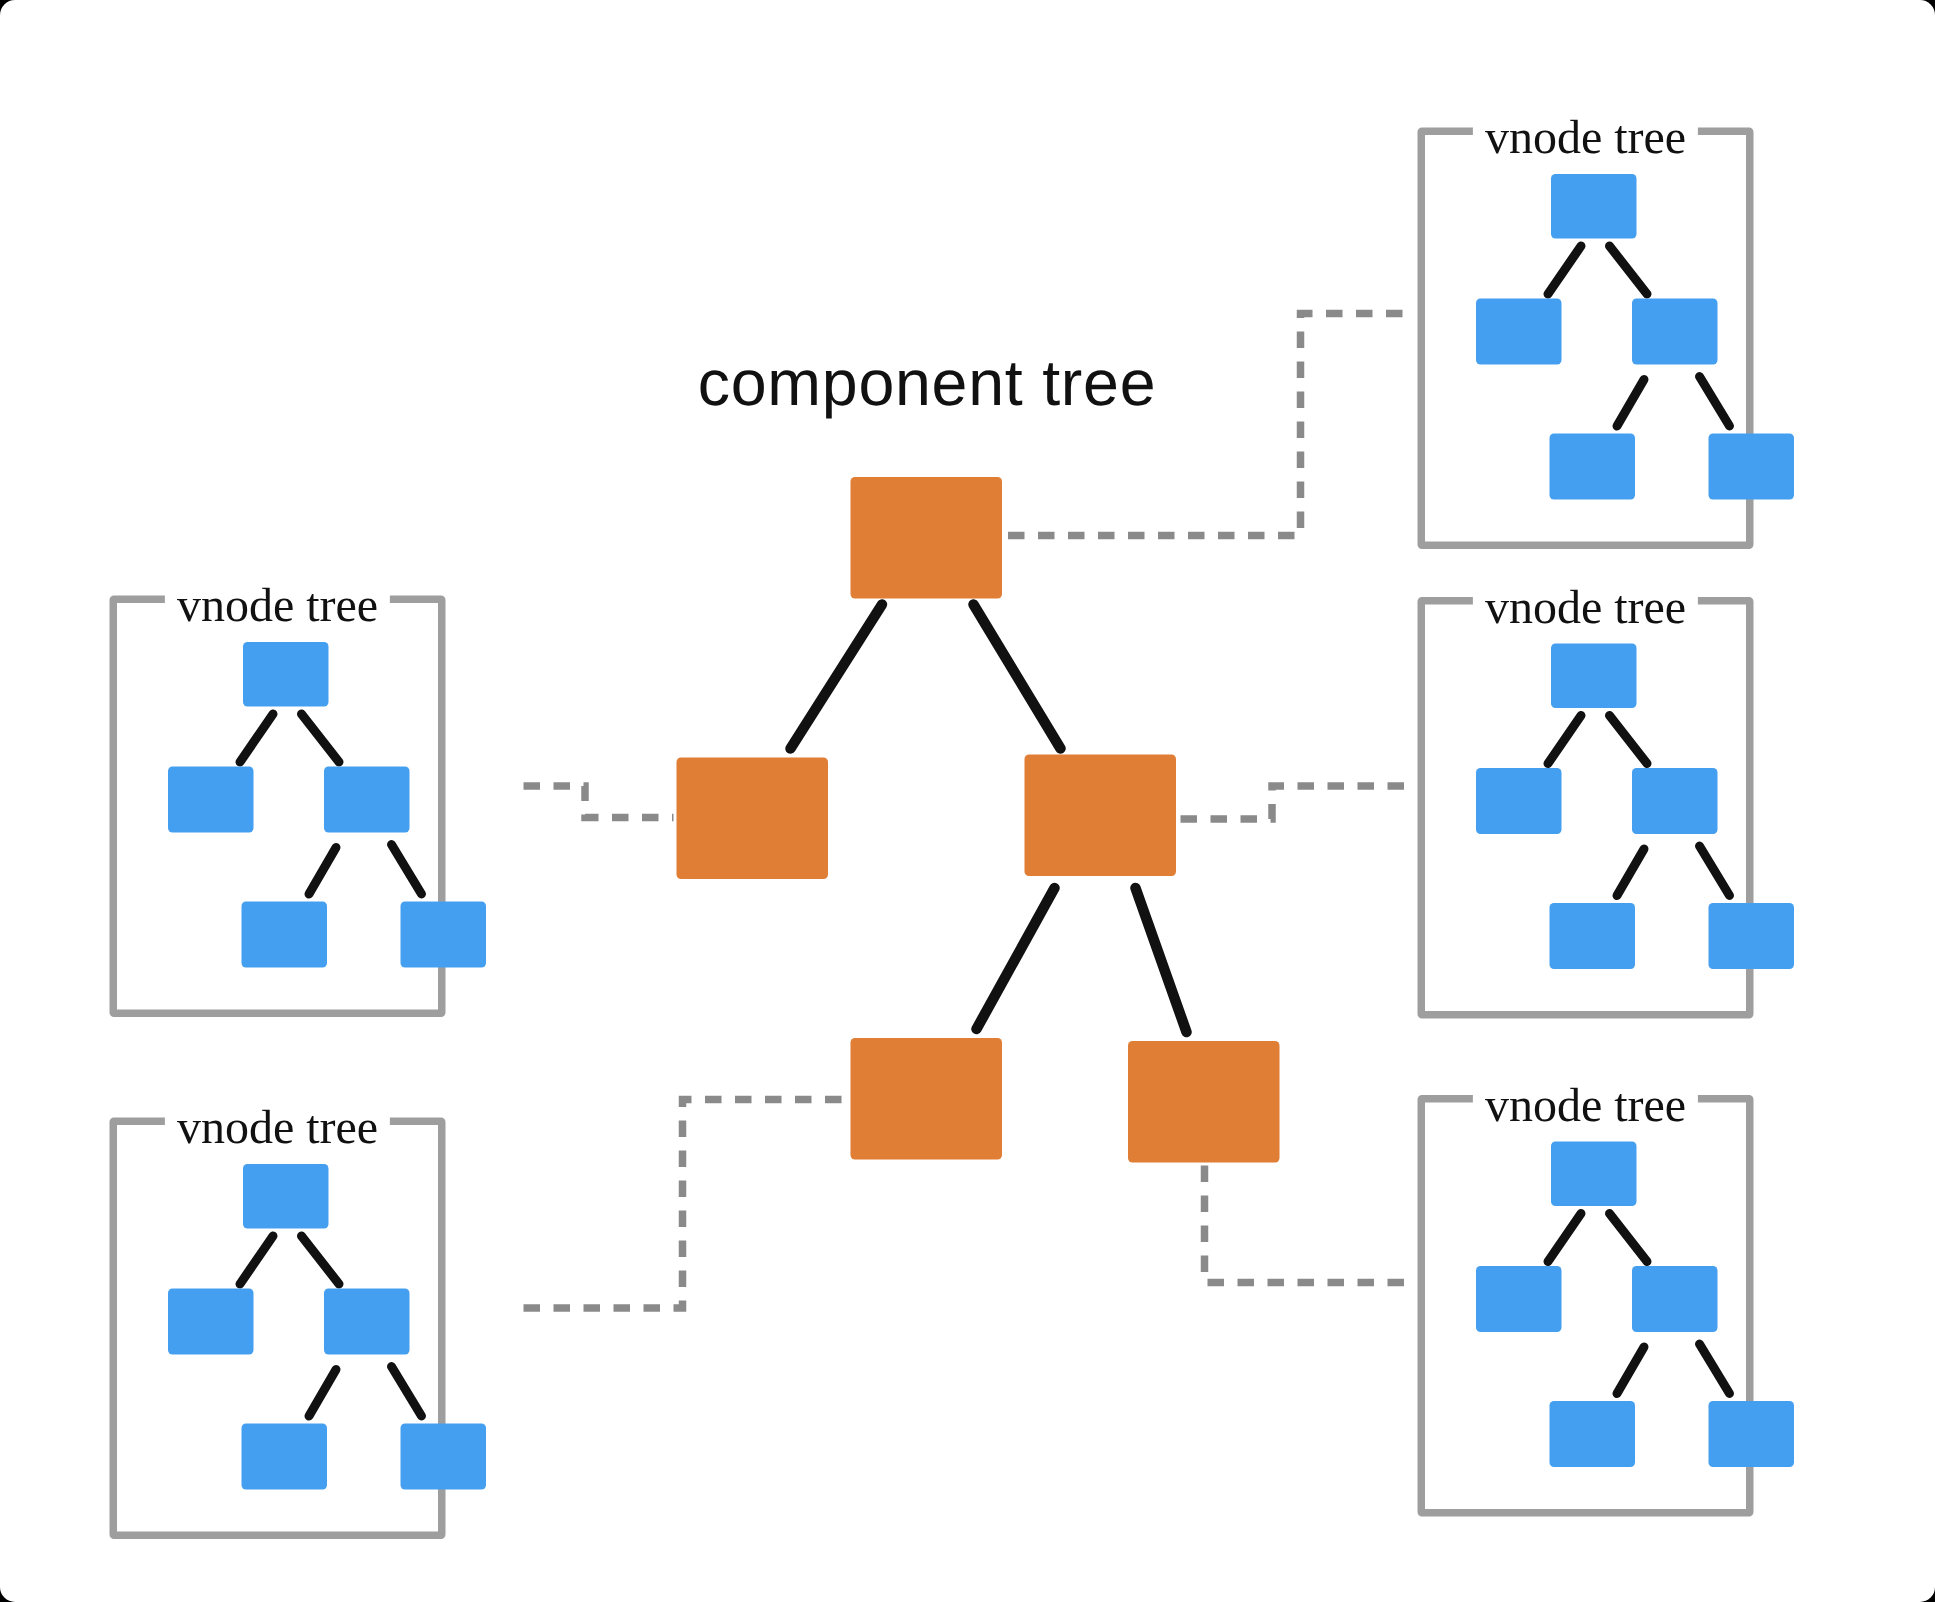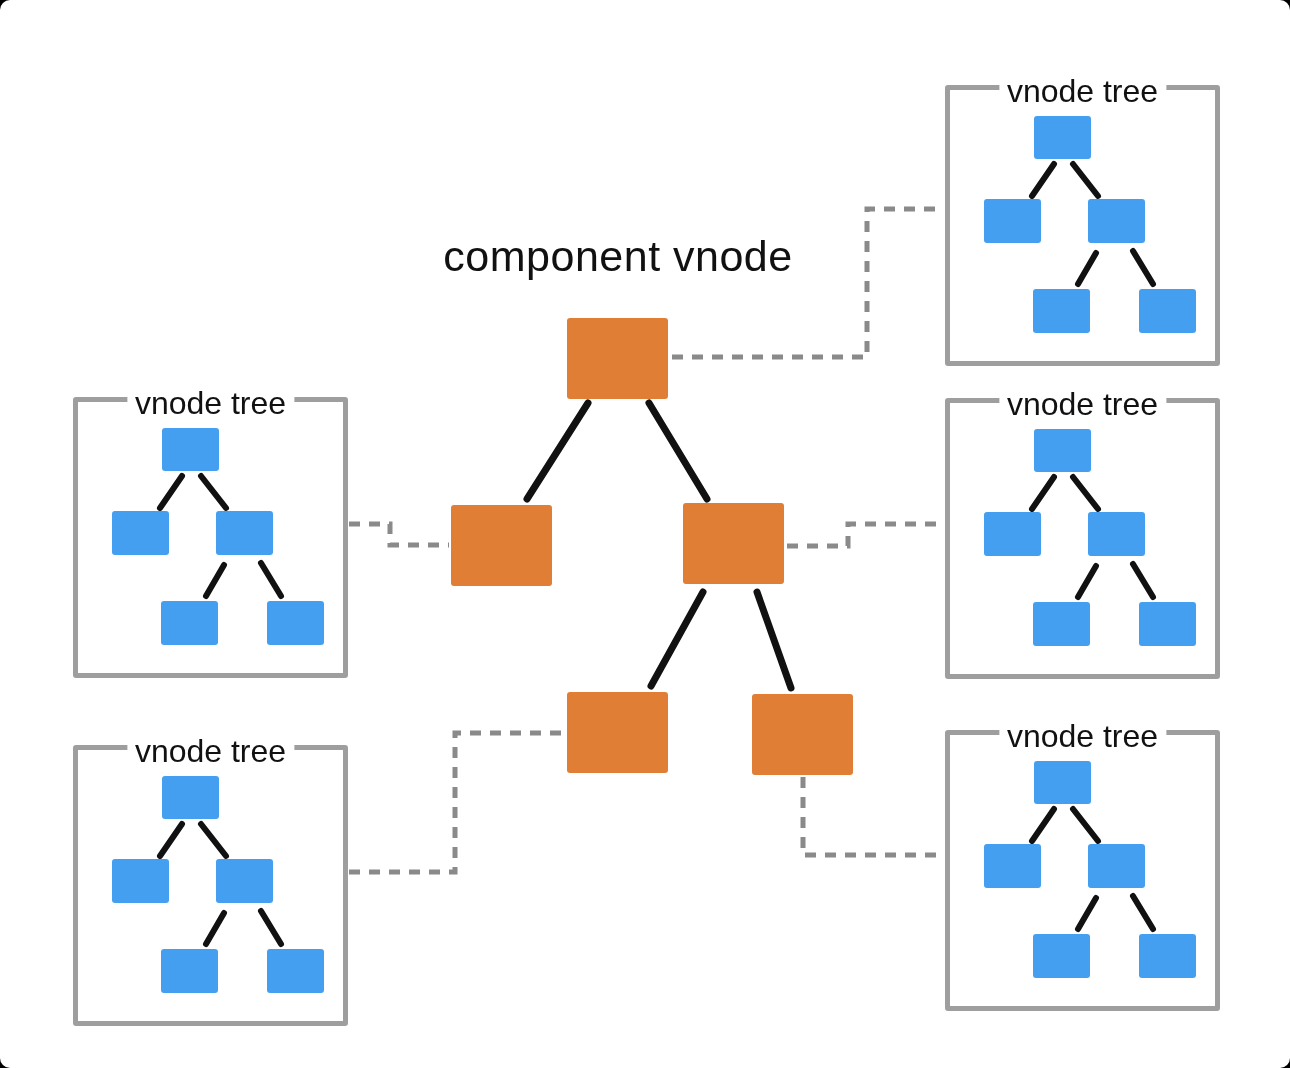--- a/index.html
+++ b/index.html
@@ -57,24 +57,25 @@
     background:var(--component_fill);
     border-radius:3px;
   }
   .cnode.root{left:567px;top:318px;}
   .cnode.child-left{left:451px;top:505px;}
   .cnode.child-right{left:683px;top:503px;}
   .cnode.grandchild-left{left:567px;top:692px;}
   .cnode.grandchild-right{left:752px;top:694px;}
   .panel{
     position:absolute;
-    width:275px;height:281px;
+    width:224px;height:281px;
     border:5px solid var(--panel_border);
     border-radius:3px;
     background:var(--canvas_bg);
+    font-family:Liberation Serif, serif;
   }
   .panel.top-right{left:945px;top:85px;}
   .panel.middle-right{left:945px;top:398px;}
   .panel.bottom-right{left:945px;top:730px;}
   .panel.top-left{left:73px;top:397px;}
   .panel.bottom-left{left:73px;top:745px;}
   .panel-label{
     position:absolute;
     left:50%;top:-16px;
     transform:translateX(-50%);
@@ -96,21 +97,21 @@
     stroke:var(--tree_edge);
     stroke-width:6;
     stroke-linecap:round;
   }
 </style>
 </head>
 <body>
 
 <div class="page">
 
-  <div class="title">component vnode</div>
+  <div class="title">component tree</div>
 
   <svg class="overlay" viewBox="0 0 1290 1068">
     <g>
       <path class="tree-edge" d="M588,403 L527,499"></path>
       <path class="tree-edge" d="M649,403 L707,499"></path>
       <path class="tree-edge" d="M703,592 L651,686"></path>
       <path class="tree-edge" d="M757,592 L791,688"></path>
     </g>
     <g>
       <polyline class="connector" points="672,357 867,357 867,209 943,209"></polyline>

